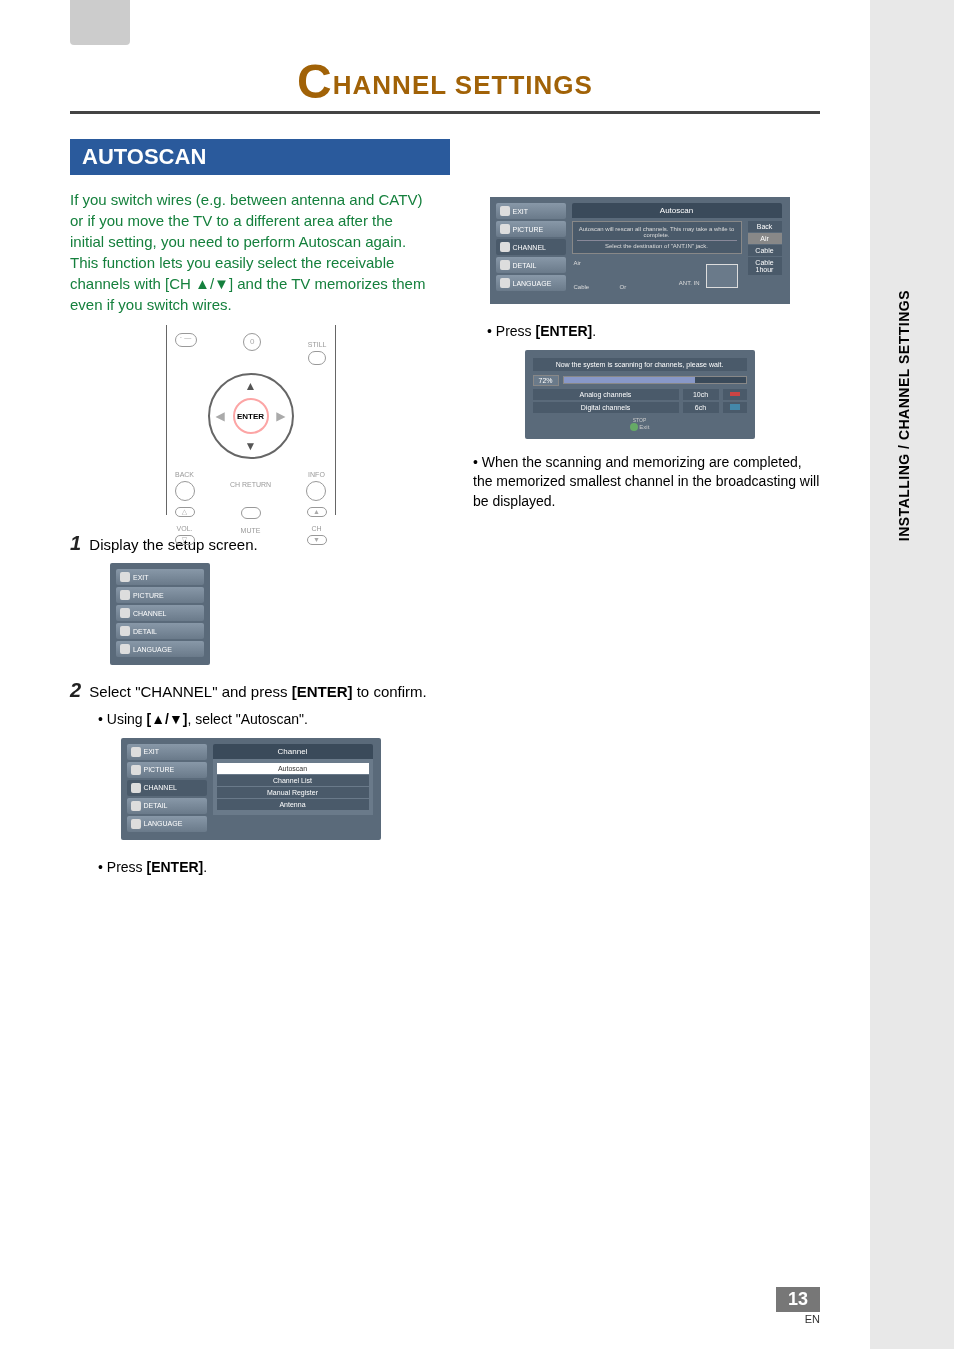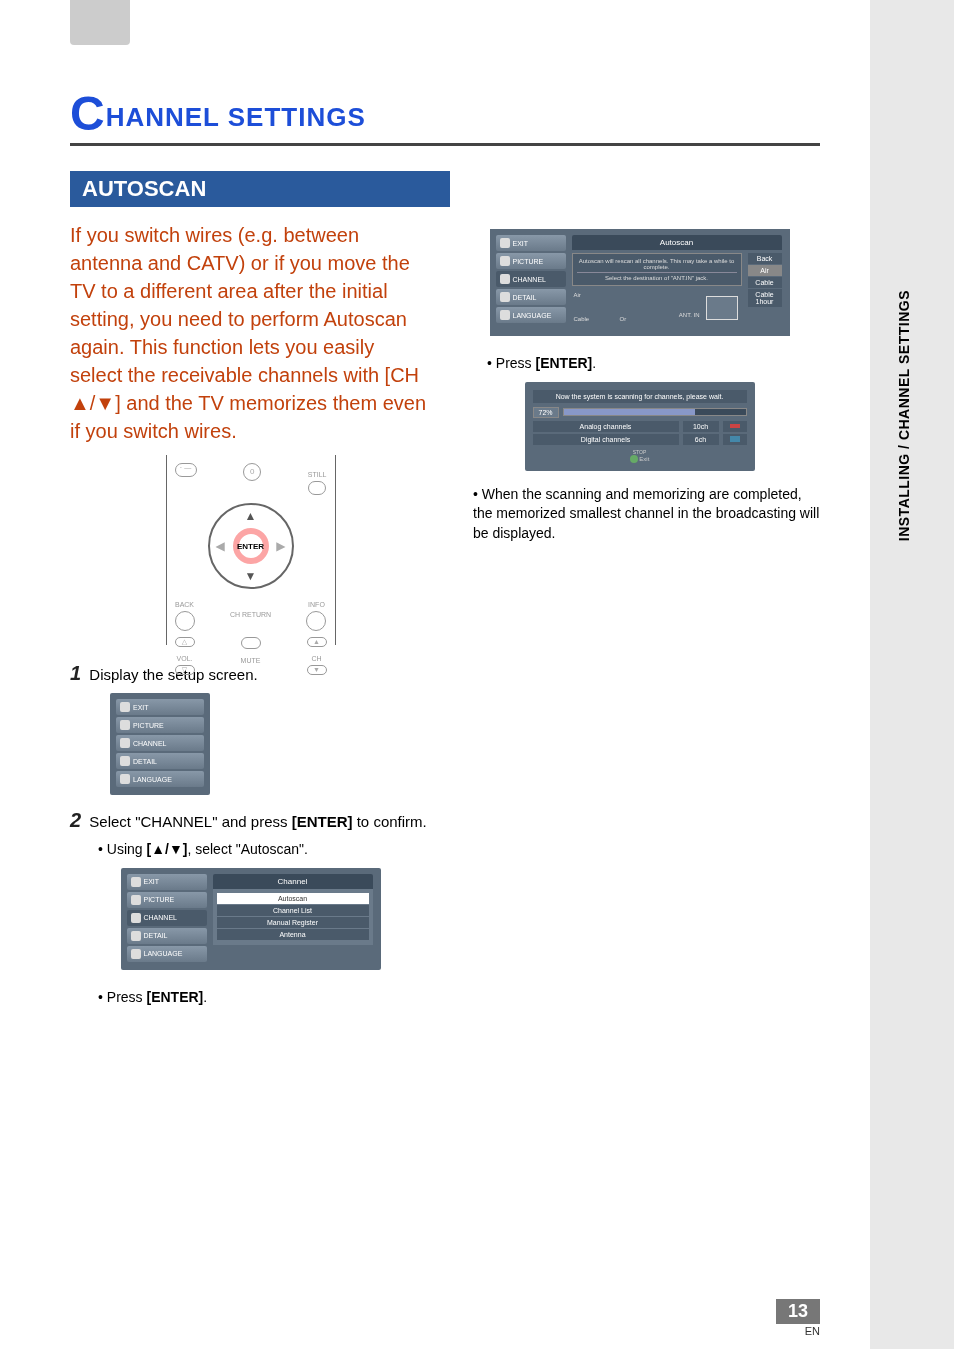--- a/index.html
+++ b/index.html
@@ -1,37 +1,37 @@
 <!DOCTYPE html>
 <html><head>
   <meta charset="utf-8">
   <style>
     * { box-sizing: border-box; margin: 0; padding: 0; }
     body { font-family: Arial, Helvetica, sans-serif; background: #e8e8e8; width: 954px; margin: 0 auto; }
     .page { background: #fff; width: 870px; margin: 0 0 0 0; padding: 30px 50px 30px 70px; min-height: 1349px; position: relative; }
     .gray-tab { position: absolute; top: 0; left: 70px; width: 60px; height: 45px; background: #ccc; border-radius: 0 0 4px 4px; }
-    .chapter-title { font-size: 26px; font-weight: bold; color: #1d4ed8; letter-spacing: 1px; margin-top: 56px; }
+    .chapter-title { font-size: 26px; font-weight: bold; color: #a16207; letter-spacing: 1px; margin-top: 24px; text-align: center; }
     .chapter-title .big-c { font-size: 48px; vertical-align: -4px; }
     .chapter-rule { border: none; border-top: 3px solid #444; margin-top: 2px; margin-bottom: 25px; }
     .section-title { background: #2a5a9c; color: #fff; font-size: 22px; font-weight: bold; padding: 5px 12px; margin-bottom: 14px; width: 380px; }
     .columns { display: flex; gap: 28px; }
     .col { flex: 1; }
-    .body-text { font-size: 20px; line-height: 1.4; margin-bottom: 10px; color: #c2410c; }
+    .body-text { font-size: 15px; line-height: 1.4; margin-bottom: 10px; color: #15803d; }
     .step-num { font-size: 20px; font-weight: bold; font-style: italic; color: #222; margin-right: 4px; }
     .step { font-size: 15px; margin-bottom: 8px; }
     .bullet { margin-left: 28px; font-size: 14px; margin-bottom: 6px; line-height: 1.4; }
     .note-box { border: 1px solid #333; padding: 6px 10px; margin: 10px 0 14px 0; font-size: 12px; }
     .note-box .note-title { font-weight: bold; font-style: italic; font-size: 14px; }
     .note-box .note-line { font-style: italic; font-size: 11px; }
     .img-center { text-align: center; margin: 8px 0 14px 0; }
     .remote-diagram { display: inline-block; width: 170px; height: 190px; border-left: 1px solid #666; border-right: 1px solid #666; position: relative; padding: 8px; }
     .remote-btn { display: inline-block; border: 1px solid #999; border-radius: 8px; font-size: 7px; color: #aaa; text-align: center; }
     .remote-circle { border-radius: 50%; border: 1px solid #999; display: inline-block; }
     .remote-dpad { width: 86px; height: 86px; border-radius: 50%; border: 2px solid #666; position: relative; margin: 4px auto; display: flex; align-items: center; justify-content: center; }
-    .remote-enter { width: 36px; height: 36px; border-radius: 50%; border: 6px solid #fca5a5; font-size: 8px; font-weight: bold; display: flex; align-items: center; justify-content: center; }
+    .remote-enter { width: 36px; height: 36px; border-radius: 50%; border: 2px solid #fca5a5; font-size: 8px; font-weight: bold; display: flex; align-items: center; justify-content: center; }
     .remote-arrow { position: absolute; font-size: 12px; color: #555; }
     .remote-label { font-size: 7px; color: #999; position: absolute; }
     .menu-screenshot { display: inline-block; background: #5a6a7a; padding: 6px; width: 100px; border-radius: 2px; }
     .menu-item { background: linear-gradient(#8898a8, #6a7a8a); color: #fff; font-size: 7px; padding: 3px 4px; margin-bottom: 2px; border-radius: 2px; display: flex; align-items: center; gap: 3px; }
     .menu-item .icon { width: 10px; height: 10px; background: #ddd; border-radius: 2px; display: inline-block; }
     .menu-item.sel { background: #4a5a6a; }
     .submenu-shot { display: inline-block; background: #5a6a7a; padding: 6px; width: 260px; border-radius: 2px; }
     .submenu-left { float: left; width: 80px; }
     .submenu-right { float: left; width: 160px; margin-left: 6px; }
     .submenu-header { background: #3a4a5a; color: #fff; font-size: 8px; padding: 3px 6px; border-radius: 2px 2px 0 0; }
@@ -52,21 +52,21 @@
     .scan-bar-row { display: flex; align-items: center; gap: 4px; margin-bottom: 3px; }
     .scan-pct { background: #6a7a8a; border: 1px solid #888; color: #fff; font-size: 7px; padding: 1px 3px; width: 26px; }
     .scan-bar { flex: 1; height: 8px; background: #3a4a5a; border: 1px solid #888; position: relative; }
     .scan-bar-fill { position: absolute; left: 0; top: 0; bottom: 0; width: 72%; background: #8898c8; }
     .scan-row { display: flex; gap: 4px; margin-bottom: 2px; }
     .scan-label { flex: 1; background: #4a5a6a; color: #fff; font-size: 7px; padding: 2px 4px; }
     .scan-count { width: 36px; background: #4a5a6a; color: #fff; font-size: 7px; padding: 2px 4px; }
     .scan-ind { width: 24px; background: #4a5a6a; padding: 2px; display: flex; align-items: center; justify-content: center; }
     .scan-exit { color: #ccc; font-size: 6px; text-align: center; margin-top: 4px; }
     .side-tab { position: absolute; right: -50px; top: 280px; writing-mode: vertical-rl; transform: rotate(180deg); font-size: 14px; font-weight: bold; letter-spacing: 0.5px; padding: 10px 8px; }
-    .footer { position: absolute; bottom: 12px; right: 50px; text-align: right; }
+    .footer { position: absolute; bottom: 24px; right: 50px; text-align: right; }
     .page-num-box { background: #777; color: #fff; font-size: 18px; font-weight: bold; padding: 2px 12px; display: inline-block; }
     .page-en { font-size: 11px; color: #333; margin-top: 1px; }
     .clearfix::after { content: ""; display: table; clear: both; }
     .bold { font-weight: bold; }
   </style>
 </head>
 <body>
 
 <div class="page">
   <div class="gray-tab"></div>

